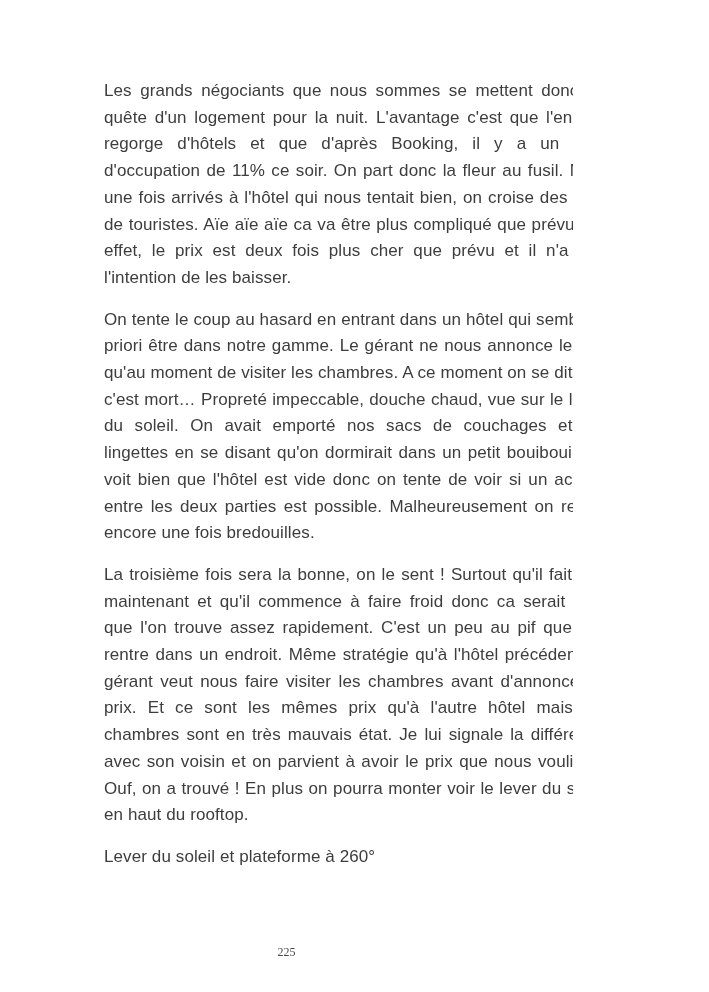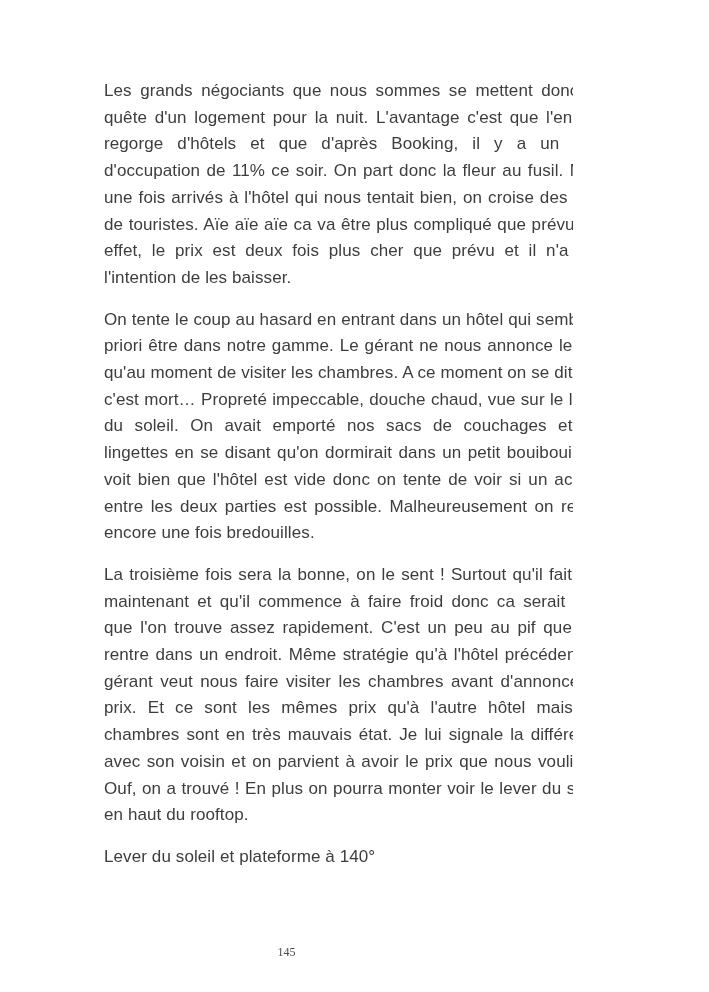--- a/index.html
+++ b/index.html
@@ -46,16 +46,16 @@
   }
 </style>
 </head>
 <body>
 
 <div class="page">
   <div class="content">
     <p>Les grands négociants que nous sommes se mettent donc en quête d'un logement pour la nuit. L'avantage c'est que l'endroit regorge d'hôtels et que d'après Booking, il y a un taux d'occupation de 11% ce soir. On part donc la fleur au fusil. Mais une fois arrivés à l'hôtel qui nous tentait bien, on croise des cars de touristes. Aïe aïe aïe ca va être plus compliqué que prévu. En effet, le prix est deux fois plus cher que prévu et il n'a pas l'intention de les baisser.</p>
     <p>On tente le coup au hasard en entrant dans un hôtel qui semble à priori être dans notre gamme. Le gérant ne nous annonce le prix qu'au moment de visiter les chambres. A ce moment on se dit que c'est mort… Propreté impeccable, douche chaud, vue sur le lever du soleil. On avait emporté nos sacs de couchages et les lingettes en se disant qu'on dormirait dans un petit bouiboui. On voit bien que l'hôtel est vide donc on tente de voir si un accord entre les deux parties est possible. Malheureusement on repart encore une fois bredouilles.</p>
     <p>La troisième fois sera la bonne, on le sent ! Surtout qu'il fait nuit maintenant et qu'il commence à faire froid donc ca serait bien que l'on trouve assez rapidement. C'est un peu au pif que l'on rentre dans un endroit. Même stratégie qu'à l'hôtel précédent, le gérant veut nous faire visiter les chambres avant d'annoncer le prix. Et ce sont les mêmes prix qu'à l'autre hôtel mais les chambres sont en très mauvais état. Je lui signale la différence avec son voisin et on parvient à avoir le prix que nous voulions. Ouf, on a trouvé ! En plus on pourra monter voir le lever du soleil en haut du rooftop.</p>
-    <p class="closing-line">Lever du soleil et plateforme à 140°</p>
+    <p class="closing-line">Lever du soleil et plateforme à 260°</p>
   </div>
-  <div class="page-number">145</div>
+  <div class="page-number">225</div>
 </div>
 
 </body></html>

